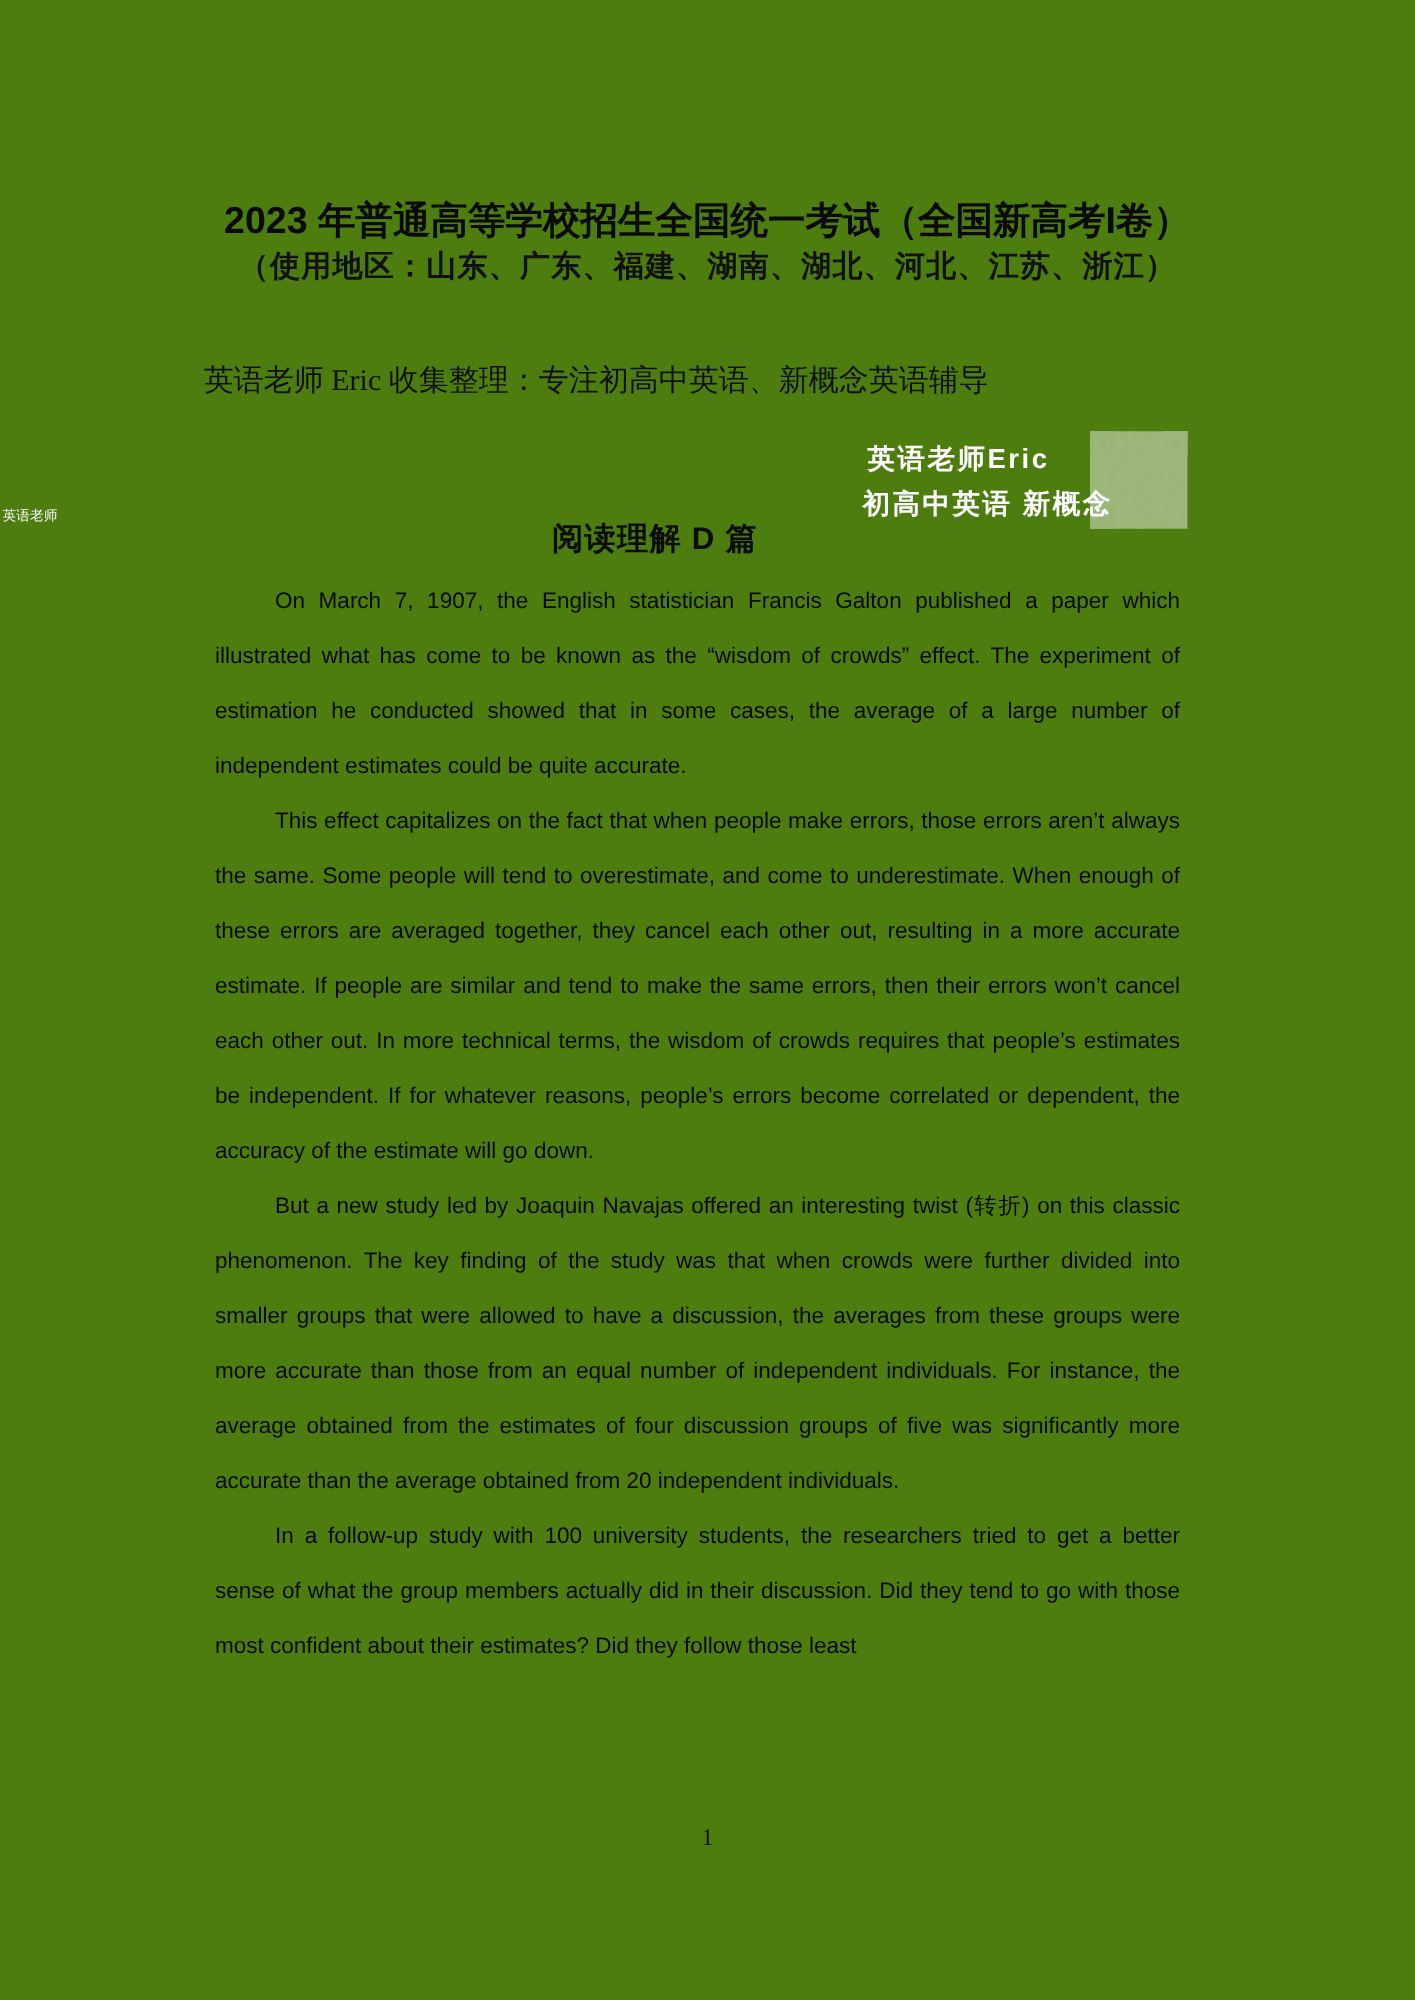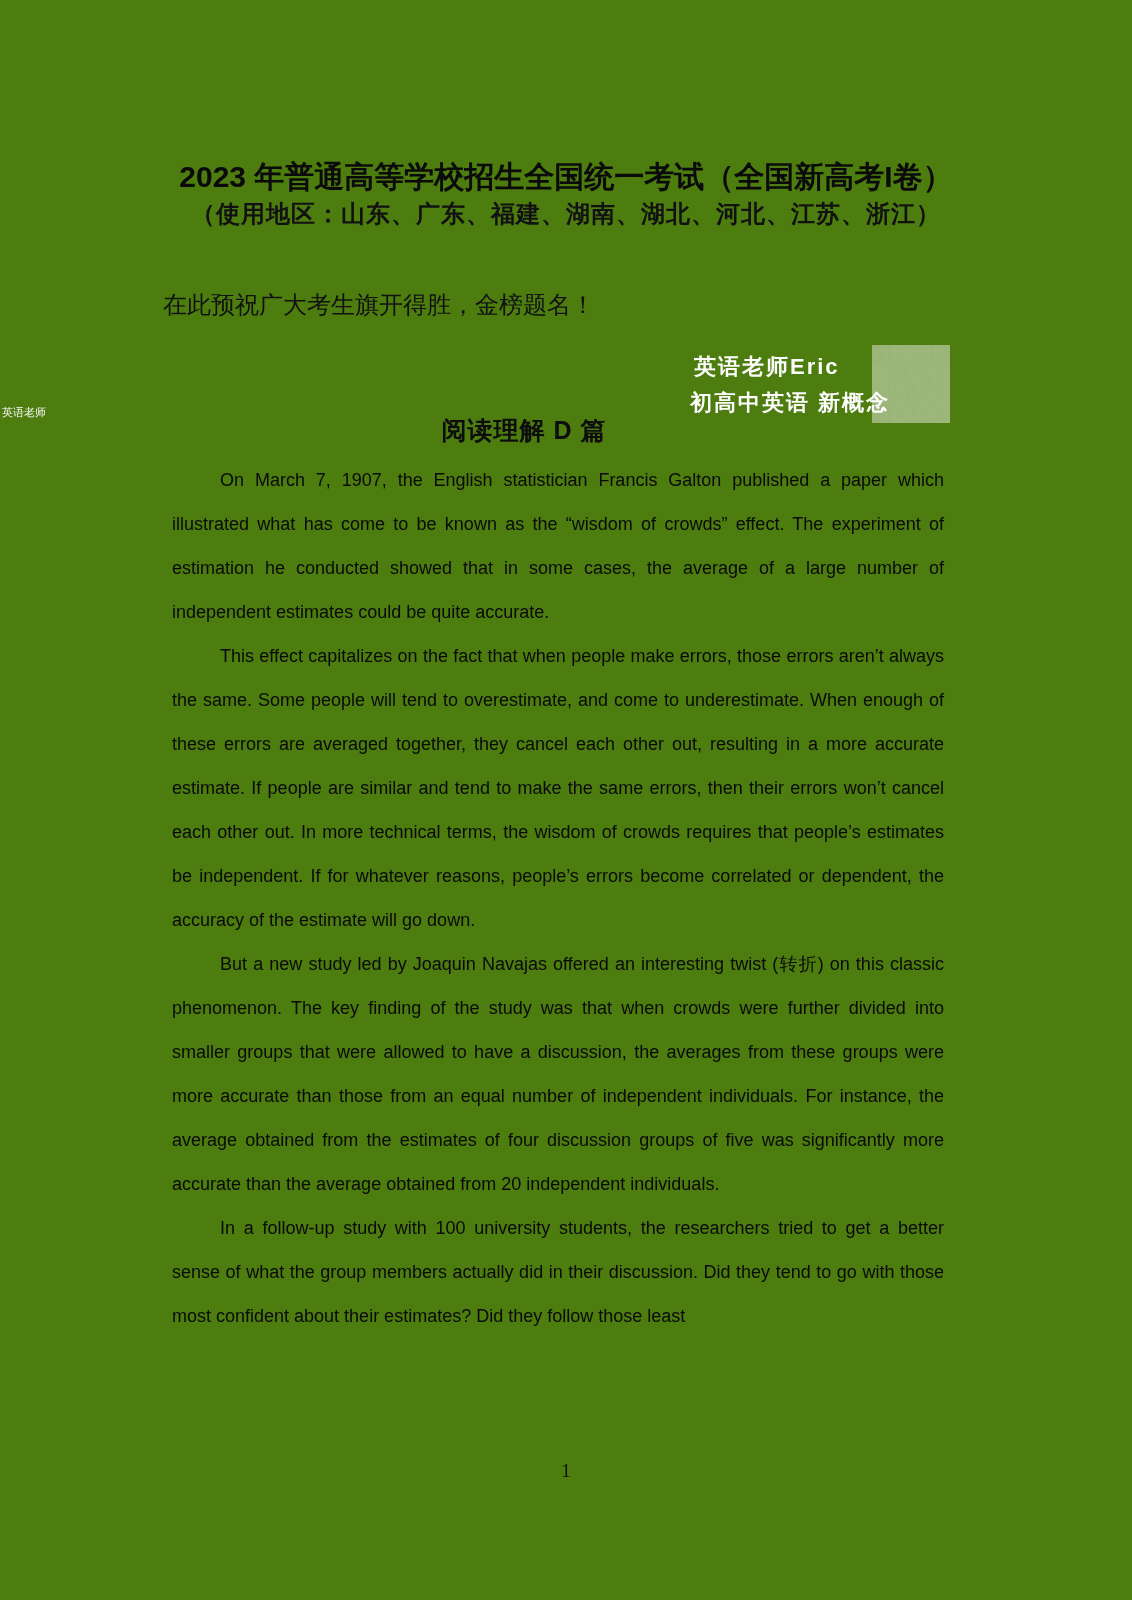--- a/index.html
+++ b/index.html
@@ -261,21 +261,21 @@
     </svg>
   </div>
 
   <div class="content">
 
     <h1 class="doc-title">2023 年普通高等学校招生全国统一考试（全国新高考I卷）</h1>
 
     <div class="doc-subtitle">（使用地区：山东、广东、福建、湖南、湖北、河北、江苏、浙江）</div>
 
     <div class="credit-block">
-      <span class="credit-line">在此预祝广大考生旗开得胜，金榜题名！</span>
+      <span class="credit-line">英语老师 Eric 收集整理：专注初高中英语、新概念英语辅导</span>
     </div>
 
     <div class="section-heading">阅读理解 D 篇</div>
 
     <div class="body-text">
       <p class="para">On March 7, 1907, the English statistician Francis Galton published a paper which illustrated what has come to be known as the “wisdom of crowds” effect. The experiment of estimation he conducted showed that in some cases, the average of a large number of independent estimates could be quite accurate.</p>
       <p class="para">This effect capitalizes on the fact that when people make errors, those errors aren’t always the same. Some people will tend to overestimate, and come to underestimate. When enough of these errors are averaged together, they cancel each other out, resulting in a more accurate estimate. If people are similar and tend to make the same errors, then their errors won’t cancel each other out. In more technical terms, the wisdom of crowds requires that people’s estimates be independent. If for whatever reasons, people’s errors become correlated or dependent, the accuracy of the estimate will go down.</p>
       <p class="para">But a new study led by Joaquin Navajas offered an interesting twist (转折) on this classic phenomenon. The key finding of the study was that when crowds were further divided into smaller groups that were allowed to have a discussion, the averages from these groups were more accurate than those from an equal number of independent individuals. For instance, the average obtained from the estimates of four discussion groups of five was significantly more accurate than the average obtained from 20 independent individuals.</p>
       <p class="para">In a follow-up study with 100 university students, the researchers tried to get a better sense of what the group members actually did in their discussion. Did they tend to go with those most confident about their estimates? Did they follow those least</p>
     </div>

